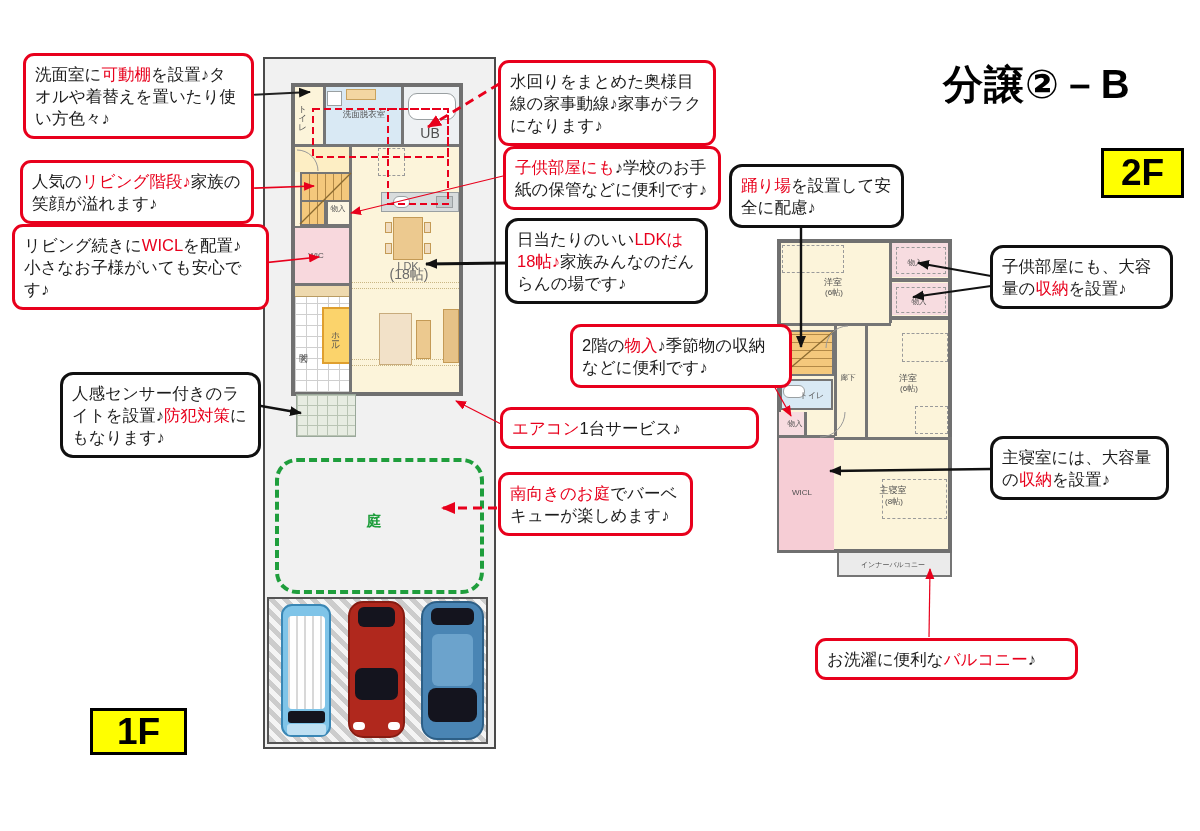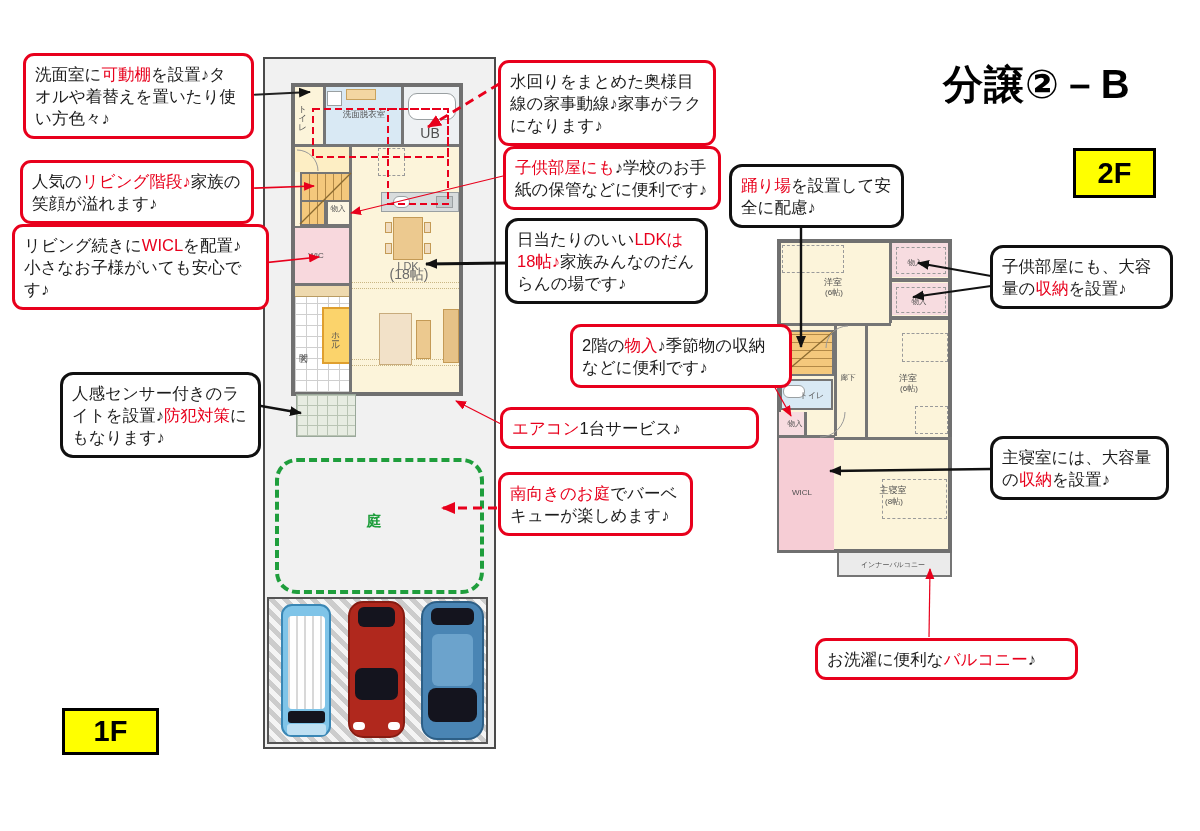--- a/index.html
+++ b/index.html
@@ -7,21 +7,21 @@
          font-family:"Liberation Sans","DejaVu Sans",sans-serif;}
   
   .callout{position:absolute;background:#ffffff;border-radius:11px;padding:7px 9px;
            font-size:16.5px;line-height:1.34;color:#1b1b1b;z-index:30;letter-spacing:0;}
   .callout.red{border:3.5px solid #e8001c;}
   .callout.black{border:3.5px solid #101010;border-radius:13px;}
   .callout .seg{color:#1b1b1b;}
   .callout .seg.red{color:#e8001c;}
   
   .floortag{position:absolute;background:#ffff00;border:3px solid #000;color:#000;
-            font-size:29px;font-weight:bold;display:flex;align-items:center;justify-content:center;z-index:25;}
+            font-size:37px;font-weight:bold;display:flex;align-items:center;justify-content:center;z-index:25;margin-left:28px;}
   .pagetitle{position:absolute;font-size:40px;font-weight:bold;color:#000;z-index:25;letter-spacing:1px;}
   .banner{position:absolute;background:#ffffc8;border:4px solid #f3b13d;color:#000;
           font-size:27.5px;font-weight:bold;line-height:1.4;padding:8px 13px;z-index:40;box-sizing:border-box;}
   
   .panel{position:absolute;background:#f1f1f1;border:2px solid #4a4a4a;z-index:1;}
   .room{position:absolute;box-sizing:border-box;z-index:3;}
   .wall{position:absolute;background:#757575;z-index:6;}
   .house{position:absolute;background:#fcf4da;border:4px solid #707070;box-sizing:border-box;z-index:2;}
   .plbl{position:absolute;font-size:8.5px;color:#4f4f4f;z-index:8;transform:translate(-50%,-50%);white-space:nowrap;}
   .plbl.v{writing-mode:vertical-rl;}

